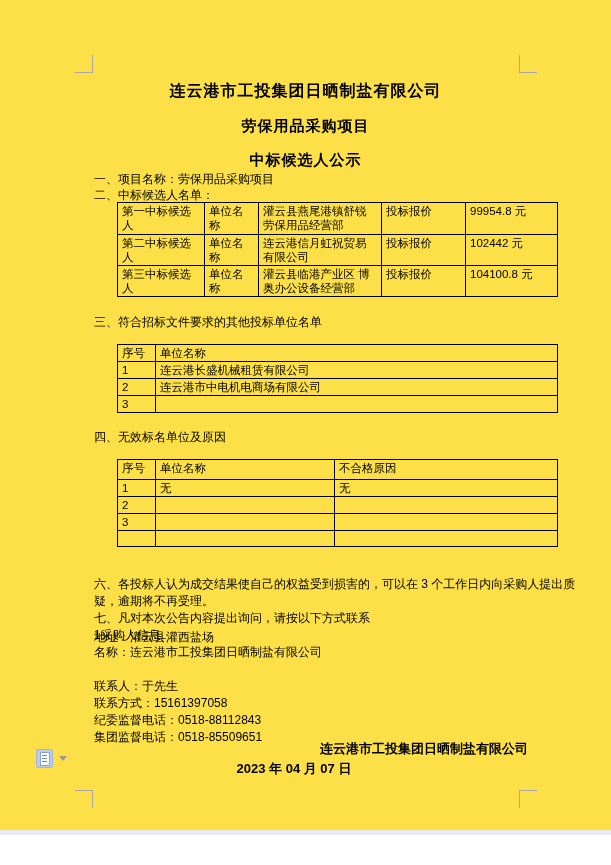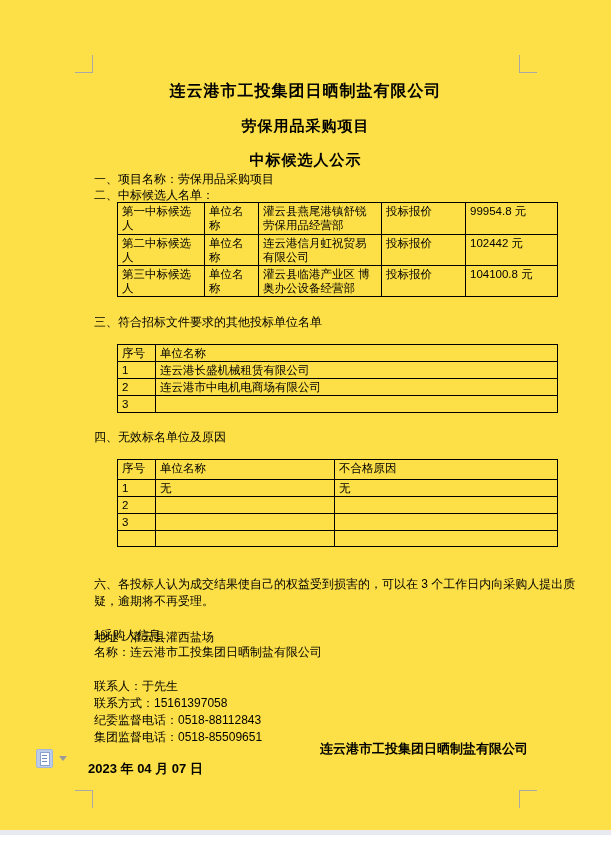--- a/index.html
+++ b/index.html
@@ -43,21 +43,21 @@
   table.others col.o1{width:38px;}
   table.others col.o2{width:402px;}
   table.others td.center{text-align:left;}
 
   table.invalid{top:459px;}
   table.invalid col.i1{width:38px;}
   table.invalid col.i2{width:179px;}
   table.invalid col.i3{width:223px;}
 
   .footer-company{position:absolute;top:740px;left:88px;width:440px;text-align:right;font-weight:bold;font-size:13px;}
-  .footer-date{position:absolute;top:760px;left:88px;width:412px;text-align:left;font-weight:bold;font-size:13px;}
+  .footer-date{position:absolute;top:760px;left:88px;width:412px;text-align:center;font-weight:bold;font-size:13px;}
 
   
   .paste-btn{position:absolute;left:36px;top:749px;display:flex;align-items:center;gap:6px;cursor:pointer;}
   .clip-icon{display:inline-block;width:15px;height:17px;background:#bccbe8;border:1px solid #a3b6dc;border-radius:2px;position:relative;}
   .clip-icon .sheet{position:absolute;left:3px;top:2px;width:8px;height:12px;background:#fff;border:1px solid #8ba2cc;}
   .clip-icon .sheet::before{
     content:"";position:absolute;left:1px;top:2px;width:5px;height:8px;
     background:repeating-linear-gradient(to bottom,#6e8cbe 0 1px,transparent 1px 3px);
   }
   .drop-arrow{width:0;height:0;border-left:4px solid transparent;border-right:4px solid transparent;border-top:5px solid #9a9a9a;}
@@ -173,20 +173,21 @@
     <tr style="height:16px">
       <td></td>
       <td></td>
       <td></td>
     </tr>
   </tbody>
     </table>
 
   <div class="line" style="top:577px">六、各投标人认为成交结果使自己的权益受到损害的，可以在 3 个工作日内向采购人提出质</div>
   <div class="line" style="top:594px">疑，逾期将不再受理。</div>
+  <div class="line" style="top:611px">七、凡对本次公告内容提出询问，请按以下方式联系</div>
 
   <div class="line" style="top:628px">1采购人信息</div>
   <div class="line" style="top:645px">名称：连云港市工投集团日晒制盐有限公司</div>
   <div class="line" style="top:630px">地址：灌云县灌西盐场</div>
   <div class="line" style="top:679px">联系人：于先生</div>
   <div class="line" style="top:696px">联系方式：15161397058</div>
   <div class="line" style="top:713px">纪委监督电话：0518-88112843</div>
   <div class="line" style="top:730px">集团监督电话：0518-85509651</div>
 
   <div class="footer-company">连云港市工投集团日晒制盐有限公司</div>

